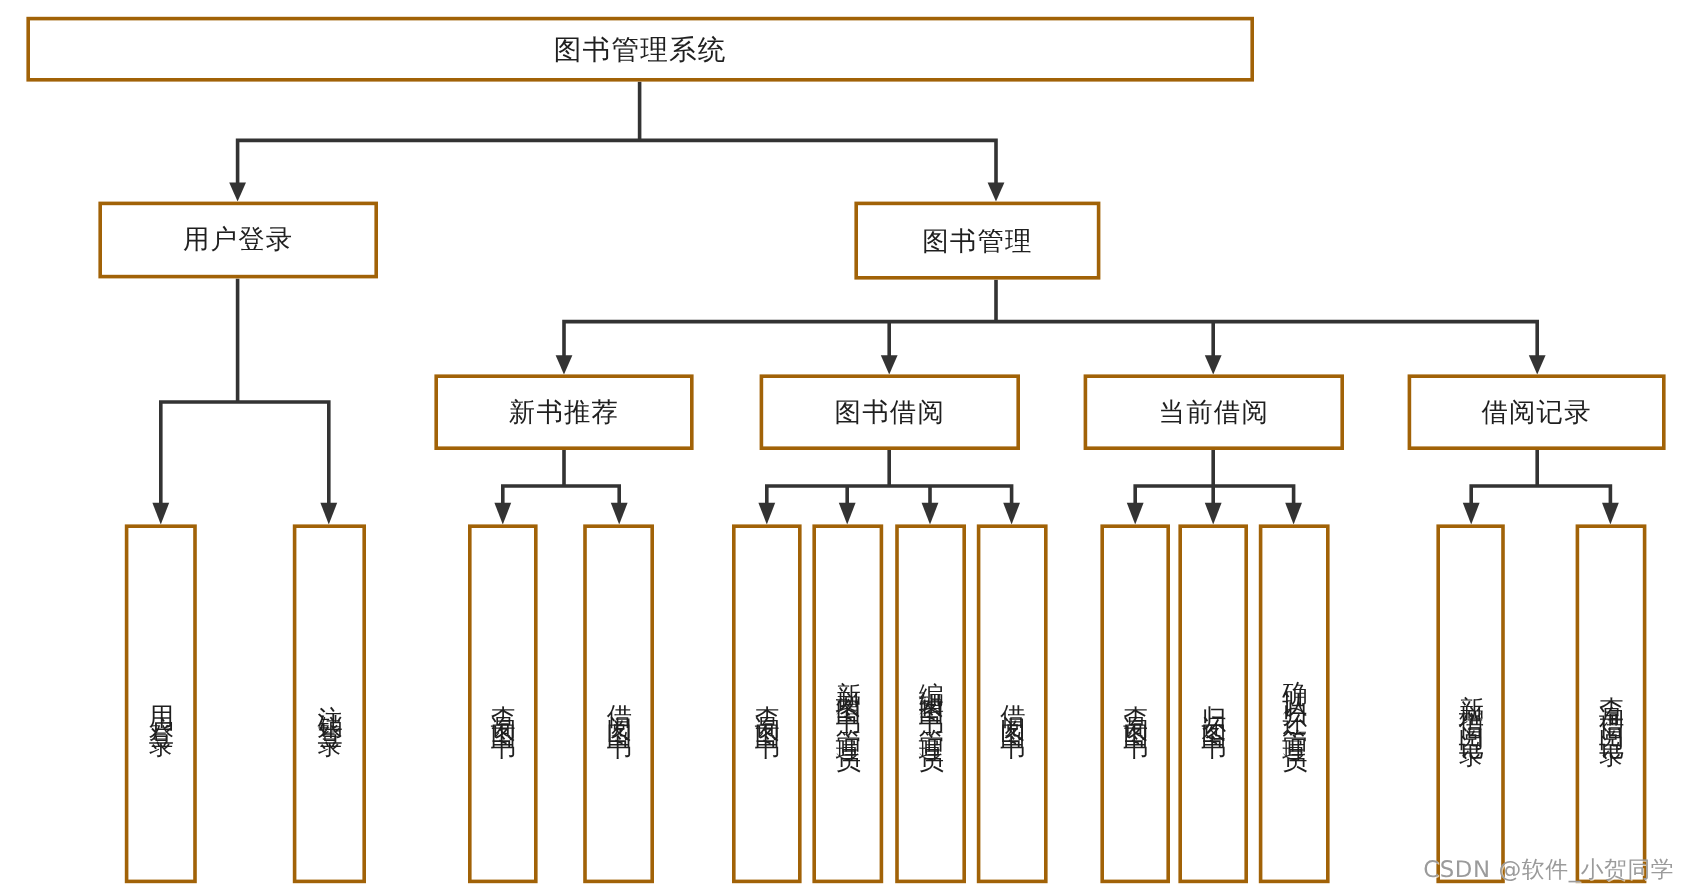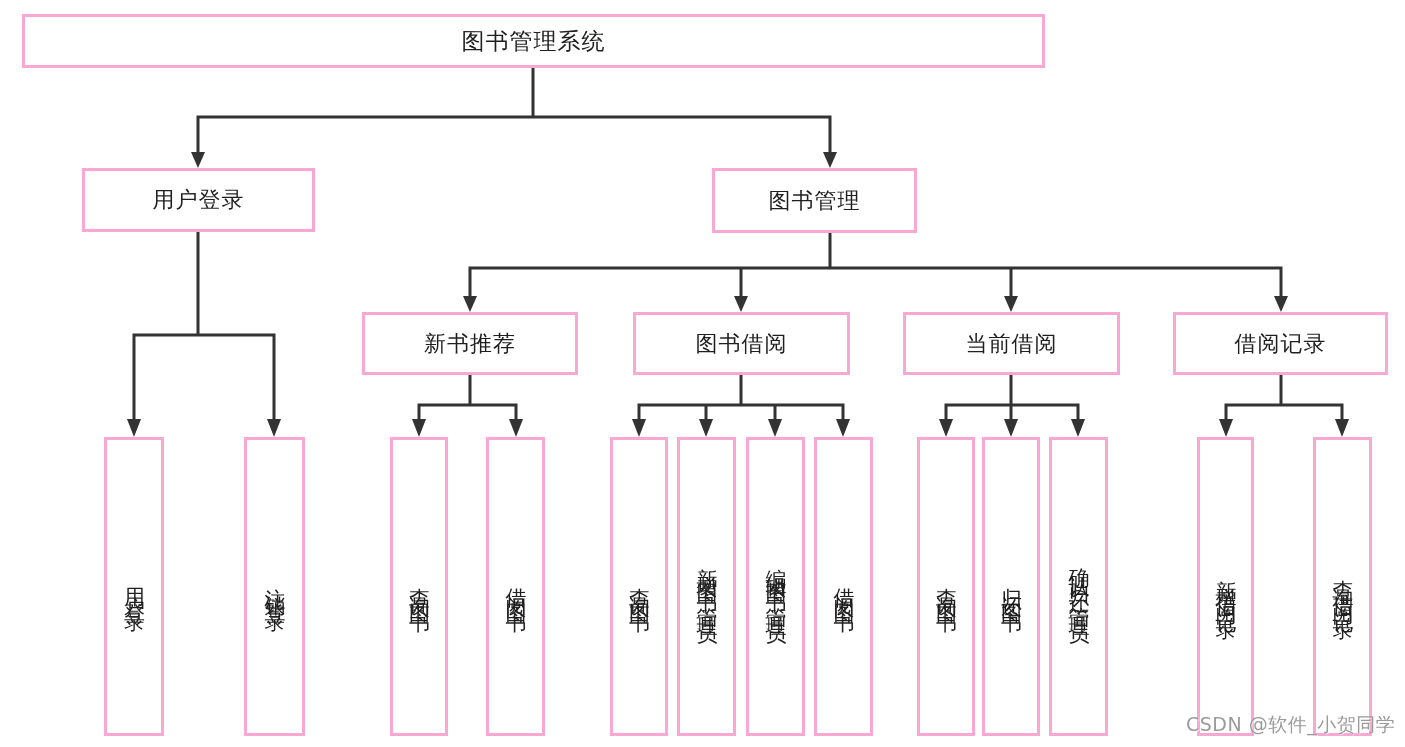--- a/index.html
+++ b/index.html
@@ -7,21 +7,21 @@
   .stage{
     position:relative;
     width:1405px;height:747px;
     background:#ffffff;
     font-family:"DejaVu Sans",sans-serif;
     overflow:hidden;
   }
   .wires{position:absolute;left:0;top:0;width:1405px;height:747px;}
   .node{
     position:absolute;
-    border:3px solid #f9a8d4;
+    border:3px solid #a16207;
     background:#ffffff;
     color:#1f1f1f;
     display:flex;align-items:center;justify-content:center;
     text-align:center;
   }
   .hbox{font-size:22px;letter-spacing:1px;}
   .root{font-size:23px;}
   .vbox span{
     writing-mode:vertical-rl;
     text-orientation:mixed;

